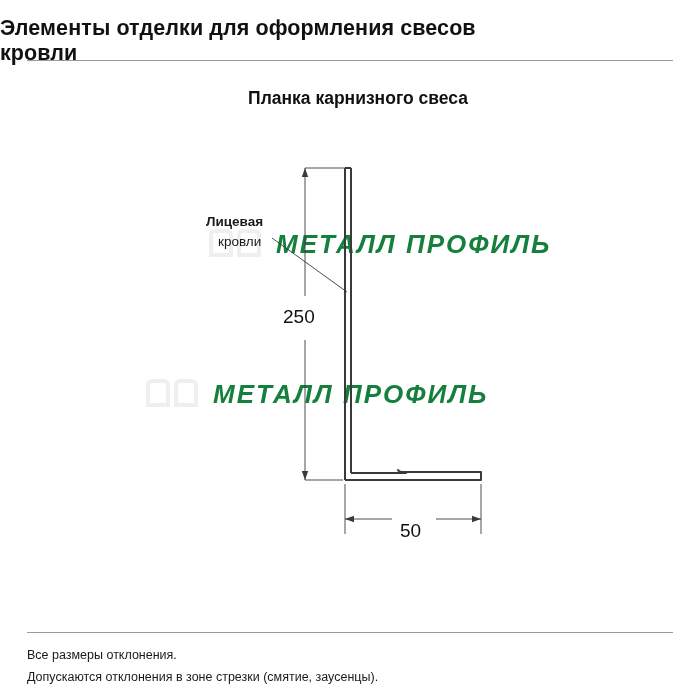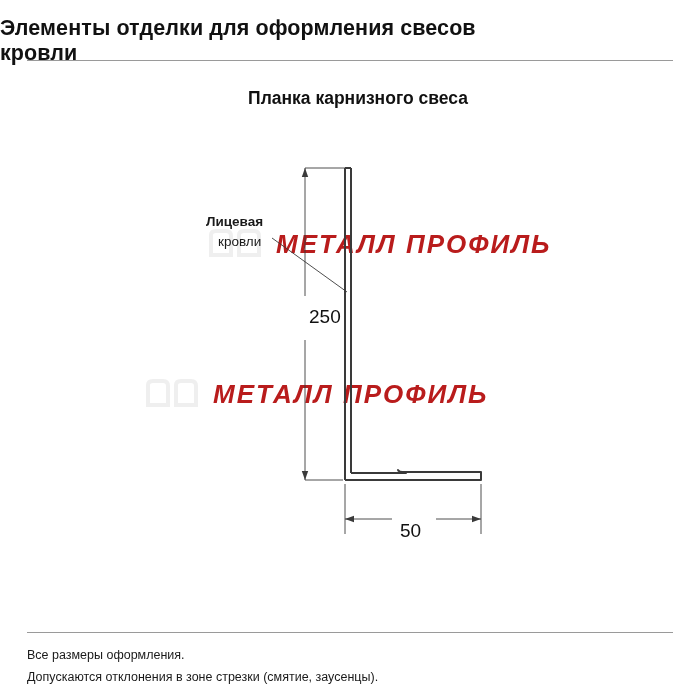--- a/index.html
+++ b/index.html
@@ -47,21 +47,21 @@
     font-size: 17.5px;
     font-weight: bold;
     color: #111111;
   }
   .subtitle.l1 { top: 88px; }
   .subtitle.l2 { top: 120px; }
 
   
   .wm {
     position: absolute;
-    color: #b91c1c;
+    color: #15803d;
     font-weight: bold;
     font-style: italic;
     font-size: 26px;
     letter-spacing: 2px;
     white-space: nowrap;
     user-select: none;
   }
   .wm .mark {
     display: inline-block;
     vertical-align: middle;
@@ -85,21 +85,20 @@
     white-space: nowrap;
   }
   .lbl-face1 { left: 206px; top: 214px; font-weight: bold; }
   .lbl-face2 { left: 218px; top: 234px; }
   .dim-250 {
     position: absolute;
     left: 283px;
     top: 306px;
     font-size: 19px;
     color: #111111;
-    margin-left: 26px;
   }
   .dim-50 {
     position: absolute;
     left: 400px;
     top: 504px;
     font-size: 19px;
     color: #111111;
     margin-top: 16px;
   }
 
@@ -185,16 +184,16 @@
     </g>
   </svg>
 
   <div class="lbl lbl-face1">Лицевая</div>
   <div class="lbl lbl-face2">кровли</div>
 
   <div class="dim-250">250</div>
   <div class="dim-50">50</div>
 
   <div class="rule-bottom"></div>
-  <div class="note n1">Все размеры оформления.</div>
+  <div class="note n1">Все размеры отклонения.</div>
   <div class="note n2">Допускаются отклонения в зоне стрезки (смятие, заусенцы).</div>
 
 </div>
 
 </body></html>

